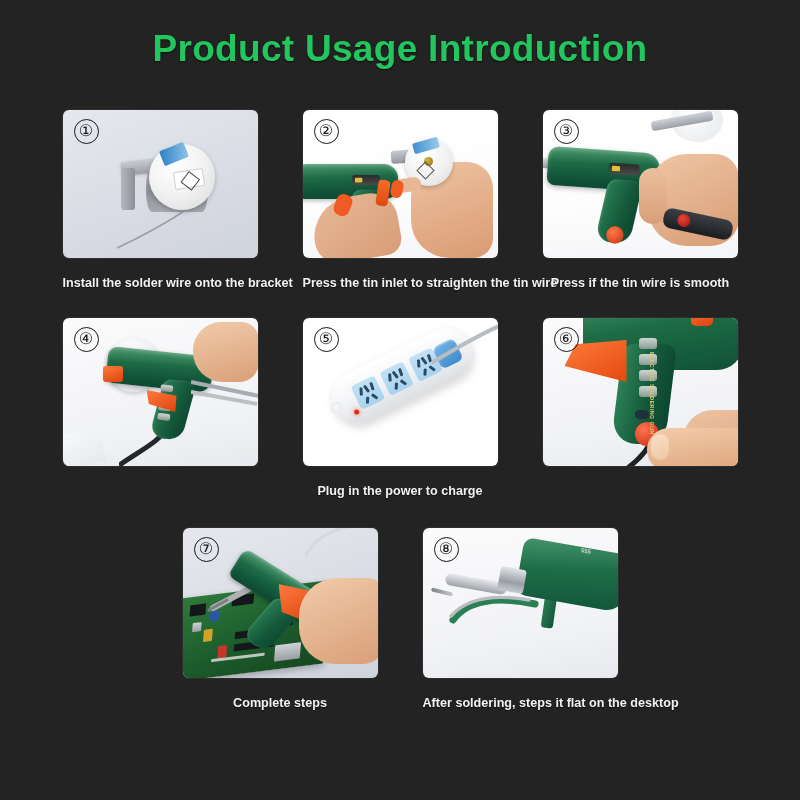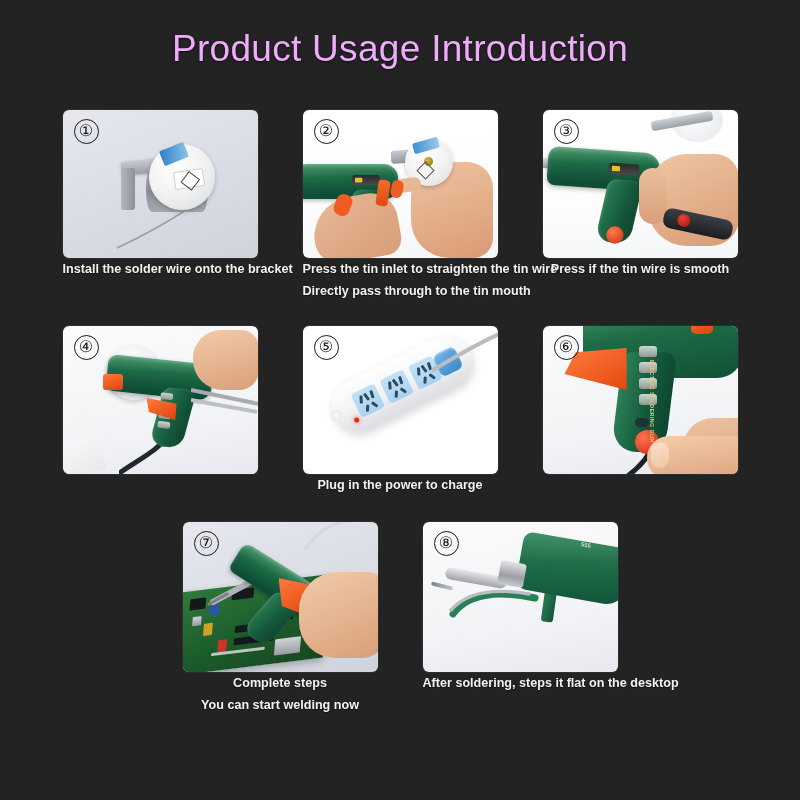--- a/index.html
+++ b/index.html
@@ -19,23 +19,23 @@
     position: relative;
   }
 
   
   .page-title {
     position: absolute;
     top: 28px;
     left: 0;
     width: 800px;
     text-align: center;
-    color: #f0abfc;
+    color: #22c55e;
     font-size: 37px;
-    font-weight: normal;
+    font-weight: bold;
     letter-spacing: 0.3px;
     text-shadow: 0 1px 2px rgba(0,0,0,0.6);
   }
 
   
   .steps {
     position: absolute;
     top: 110px;
     left: 0;
     width: 800px;
@@ -79,20 +79,21 @@
     color: #18181a;
     font-size: 16px;
     line-height: 22px;
     text-align: center;
     font-family: "Liberation Serif", serif;
     z-index: 20;
     background: transparent;
   }
 
   .caption {
+    margin-top: 14px;
     color: #f2f2f2;
     font-size: 12.6px;
     font-weight: bold;
     text-align: center;
     line-height: 22px;
     white-space: nowrap;
     text-shadow: 0 1px 1px rgba(0,0,0,0.55);
   }
   .caption .l2 { display: block; }
 
@@ -537,21 +538,20 @@
             <div class="s2-hand-l"></div>
             <div class="s2-nail-l"></div>
             <div class="s2-fing"></div>
             <div class="s2-hand-r"></div>
             <div class="s2-nail-r"></div>
           </div>
           <div class="badge">②</div>
         </div>
         <div class="caption">
           <span>Press the tin inlet to straighten the tin wire</span>
-          <span class="l2">Directly pass through to the tin mouth</span>
         </div>
       </div>
 
       <div class="step">
         <div class="photo bg-white">
           <div class="scene">
             <div class="s3-disc"></div>
             <div class="s3-bracket"></div>
             <div class="gun" style="left:6px; top:36px; transform:scale(1.02) rotate(4deg);">
               <div class="nozzle"></div>
@@ -705,21 +705,20 @@
             <div class="s7-orange"></div>
             <svg class="s7-wire" viewBox="0 0 72 36">
               <path d="M2 34 C16 10 42 0 70 6" stroke="#d6d8dc" stroke-width="3" fill="none"></path>
             </svg>
             <div class="s7-hand"></div>
           </div>
           <div class="badge">⑦</div>
         </div>
         <div class="caption">
           <span>Complete steps</span>
-          <span class="l2">You can start welding now</span>
         </div>
       </div>
 
       <div class="step">
         <div class="photo tall bg-whitegray">
           <div class="scene">
             <div class="s8-handle"></div>
             <div class="s8-body"></div>
             <div class="s8-brand">555</div>
             <div class="s8-collar"></div>

